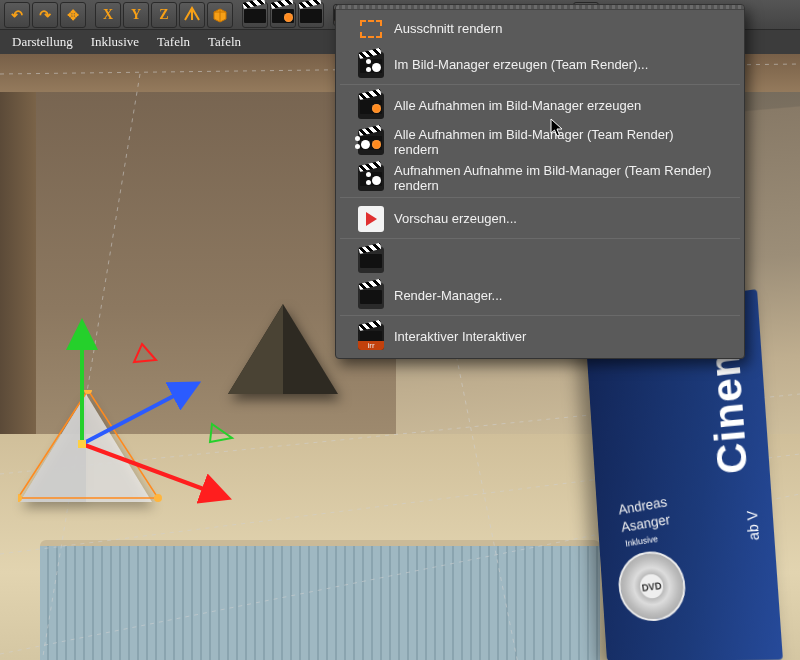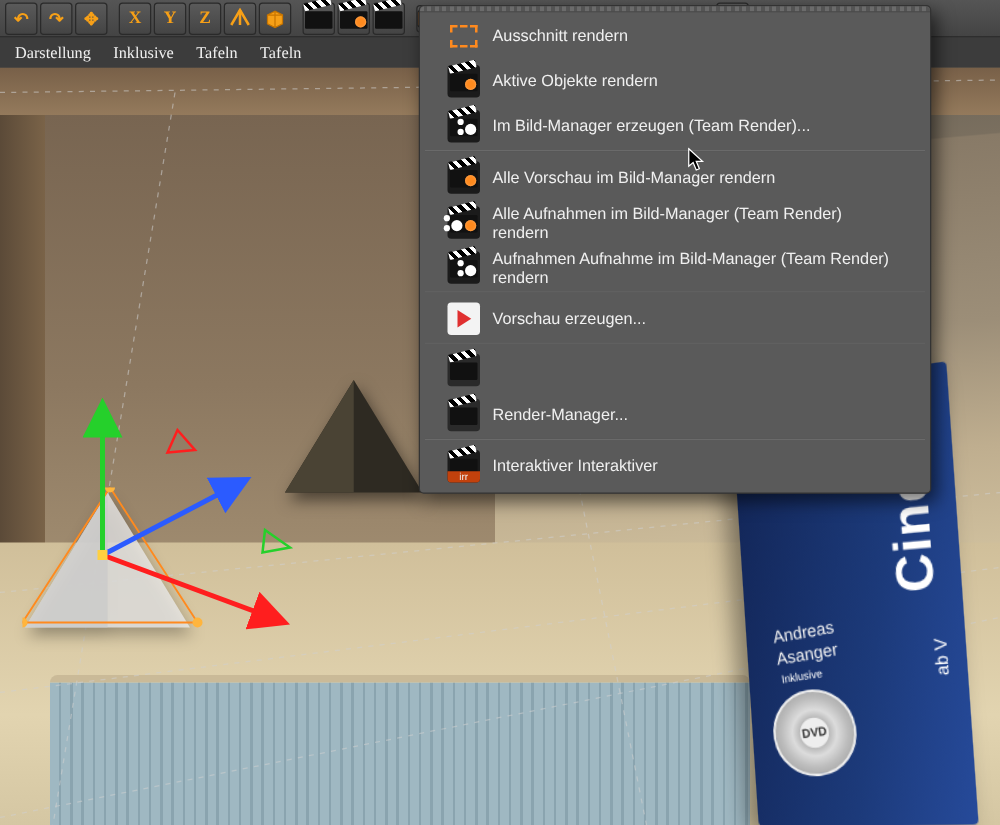--- a/index.html
+++ b/index.html
@@ -378,48 +378,38 @@
   <div class="grip"></div>
   <div id="menu-body">
       <div class="menu-item">
         <div class="menu-icon" style="background: transparent;">
           <div class="dashed"></div>
         </div>
         <span>Ausschnitt rendern</span>
       </div>
       <div class="menu-item">
         <div class="menu-icon">
-          <span class="clap orange">
-            <span class="top"></span>
-            <span class="body"></span>
-            <span class="dot orange"></span>
-          </span>
-        </div>
-        <span>Aktive Objekte rendern</span>
-      </div>
-      <div class="menu-item">
-        <div class="menu-icon">
           <span class="clap">
             <span class="top"></span>
             <span class="body"></span>
             <span class="dot share"></span>
           </span>
         </div>
         <span>Im Bild-Manager erzeugen (Team Render)...</span>
       </div>
       <div class="menu-sep"></div>
       <div class="menu-item">
         <div class="menu-icon">
           <span class="clap orange">
             <span class="top"></span>
             <span class="body"></span>
             <span class="dot orange"></span>
           </span>
         </div>
-        <span>Alle Vorschau im Bild-Manager rendern</span>
+        <span>Alle Aufnahmen im Bild-Manager erzeugen</span>
       </div>
       <div class="menu-item">
         <div class="menu-icon">
           <span class="clap orange">
             <span class="top"></span>
             <span class="body"></span>
             <span class="dot orange"></span>
             <span class="dot share" style="bottom:1px;right:12px"></span>
           </span>
         </div>

